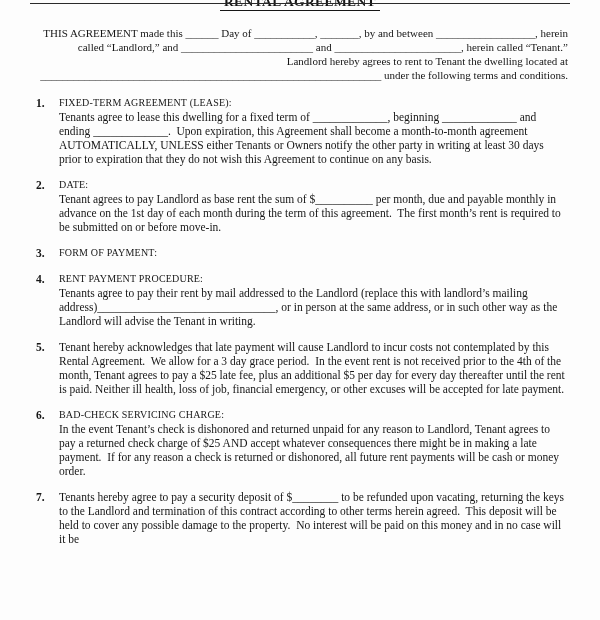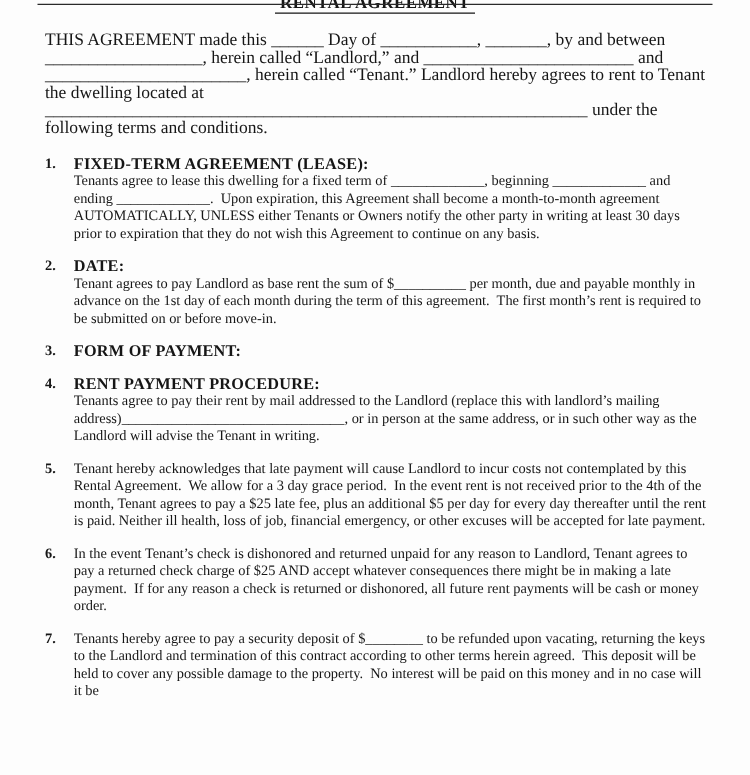--- a/index.html
+++ b/index.html
@@ -33,43 +33,43 @@
   }
   .doc-title span {
     border-bottom: 1.2px solid #161616;
     padding: 0 4px 1px 4px;
   }
   .content {
     padding: 0 32px 0 36px;
   }
   .intro {
     margin: 16px 0 14px 0;
-    font-size: 14px;
+    font-size: 11px;
     line-height: 14px;
     white-space: pre-wrap;
-    text-align: left;
+    text-align: right;
   }
   .section {
     display: flex;
     margin-bottom: 12px;
   }
   .sec-num {
     flex: none;
     width: 23px;
     font-size: 11.5px;
     line-height: 14px;
     font-weight: bold;
   }
   .sec-content {
     flex: 1;
   }
   .sec-heading {
-    font-size: 13px;
+    font-size: 10px;
     line-height: 14px;
-    font-weight: bold;
+    font-weight: normal;
     letter-spacing: 0.2px;
   }
   .sec-body {
     font-size: 11.5px;
     line-height: 14px;
     white-space: pre-wrap;
   }
 </style>
 </head>
 <body>
@@ -120,20 +120,21 @@
     <div class="section">
       <div class="sec-num">5.</div>
       <div class="sec-content">
         <div class="sec-body">Tenant hereby acknowledges that late payment will cause Landlord to incur costs not contemplated by this Rental Agreement.  We allow for a 3 day grace period.  In the event rent is not received prior to the 4th of the month, Tenant agrees to pay a $25 late fee, plus an additional $5 per day for every day thereafter until the rent is paid. Neither ill health, loss of job, financial emergency, or other excuses will be accepted for late payment.</div>
       </div>
     </div>
 
     <div class="section">
       <div class="sec-num">6.</div>
       <div class="sec-content">
+        <div class="sec-heading">BAD-CHECK SERVICING CHARGE:</div>
         <div class="sec-body">In the event Tenant’s check is dishonored and returned unpaid for any reason to Landlord, Tenant agrees to pay a returned check charge of $25 AND accept whatever consequences there might be in making a late payment.  If for any reason a check is returned or dishonored, all future rent payments will be cash or money order.</div>
       </div>
     </div>
 
     <div class="section">
       <div class="sec-num">7.</div>
       <div class="sec-content">
         <div class="sec-body">Tenants hereby agree to pay a security deposit of $________ to be refunded upon vacating, returning the keys to the Landlord and termination of this contract according to other terms herein agreed.  This deposit will be held to cover any possible damage to the property.  No interest will be paid on this money and in no case will it be</div>
       </div>
     </div>

